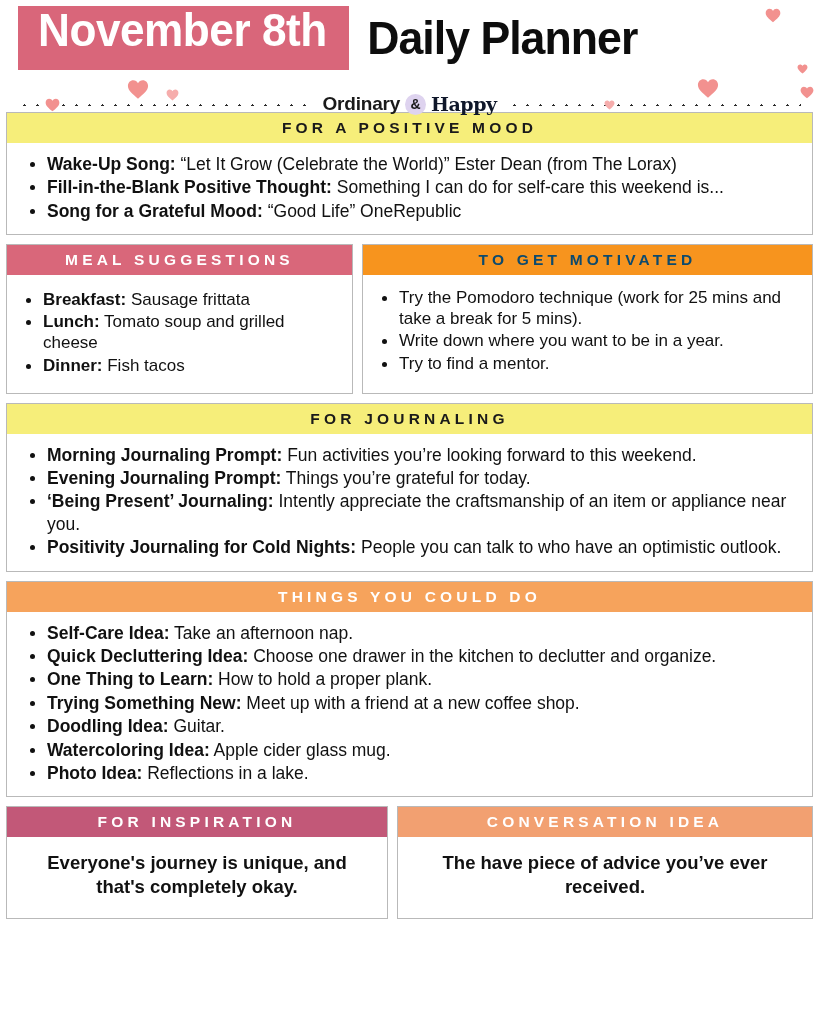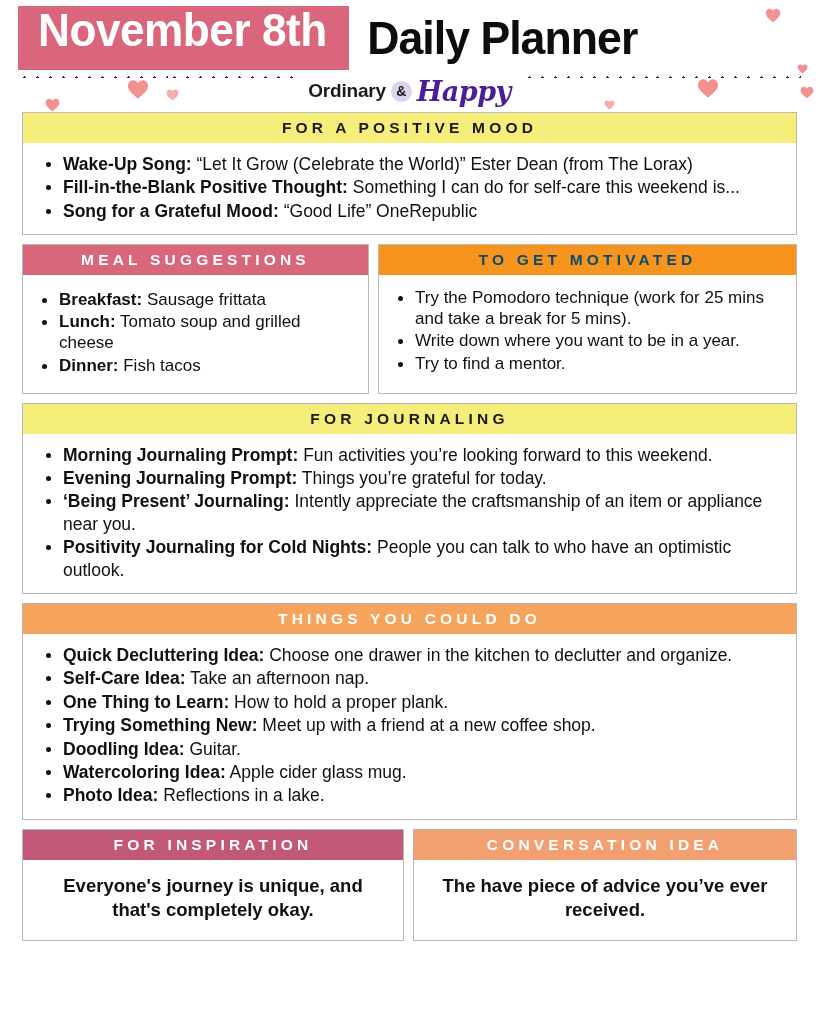--- a/index.html
+++ b/index.html
@@ -60,22 +60,23 @@
     line-height: 64px;
     margin-left: 14px;
     white-space: nowrap;
     transform: scaleX(0.97);
   }
 
   
   .brand-row {
     position: relative;
     display: flex;
+    align-items: center;
     height: 34px;
-    margin-top: 2px;
+    margin-top: 15px;
   }
 
   .dots {
     flex: 1 1 auto;
     height: 4px;
     background-image: radial-gradient(circle, #2b2b2b 1.3px, rgba(0,0,0,0) 1.4px);
     background-size: 13px 5px;
     background-position: 0 1px;
     background-repeat: repeat-x;
   }
@@ -101,38 +102,37 @@
     align-items: center;
     justify-content: center;
     width: 21px; height: 21px;
     border-radius: 50%;
     background: #ded3ef;
     font-size: 14px;
     font-weight: bold;
     color: #1a1a1a;
   }
   .brand-happy {
-    font-size: 27px;
-    font-weight: bold;
-    font-style: italic;
-    color: #4c1d95;
+    font-size: 19px;
+    font-weight: bold;
+    color: #0f172a;
     font-family: "DejaVu Serif", serif;
     letter-spacing: -0.5px;
   }
 
   
   .heart {
     position: absolute;
     pointer-events: none;
   }
   .heart svg { display: block; }
 
   
   .content {
-    padding: 0 22px;
+    padding: 0 6px;
   }
 
   .card {
     border: 1px solid #b9b9b9;
     background: #ffffff;
     margin-bottom: 9px;
   }
 
   .card-header {
     text-align: center;
@@ -325,22 +325,22 @@
             <li><b>‘Being Present’ Journaling:</b><span> Intently appreciate the craftsmanship of an item or appliance near you.</span></li>
             <li><b>Positivity Journaling for Cold Nights:</b><span> People you can talk to who have an optimistic outlook.</span></li>
           </ul>
       </div>
     </div>
 
     <div class="card">
       <div class="card-header hdr-orange-light">THINGS YOU COULD DO</div>
       <div class="card-body">
         <ul class="items">
+            <li><b>Self-Care Idea:</b><span> Take an afternoon nap.</span></li>
             <li><b>Quick Decluttering Idea:</b><span> Choose one drawer in the kitchen to declutter and organize.</span></li>
-            <li><b>Self-Care Idea:</b><span> Take an afternoon nap.</span></li>
             <li><b>One Thing to Learn:</b><span> How to hold a proper plank.</span></li>
             <li><b>Trying Something New:</b><span> Meet up with a friend at a new coffee shop.</span></li>
             <li><b>Doodling Idea:</b><span> Guitar.</span></li>
             <li><b>Watercoloring Idea:</b><span> Apple cider glass mug.</span></li>
             <li><b>Photo Idea:</b><span> Reflections in a lake.</span></li>
           </ul>
       </div>
     </div>
 
     <div class="row2 bottom">

